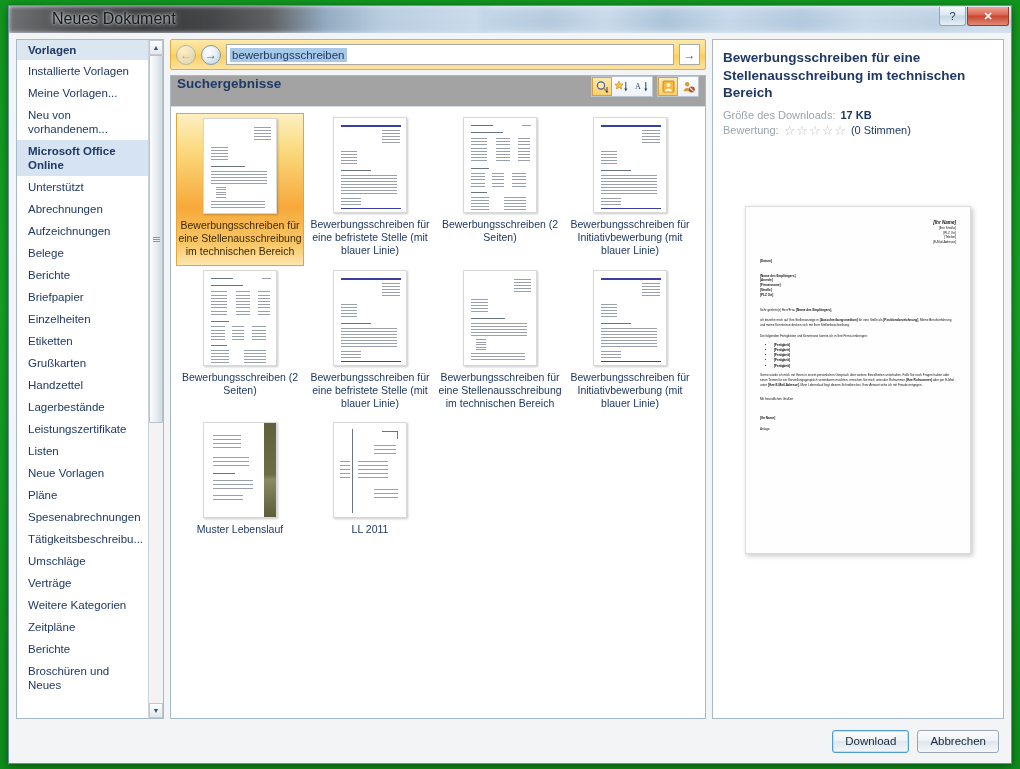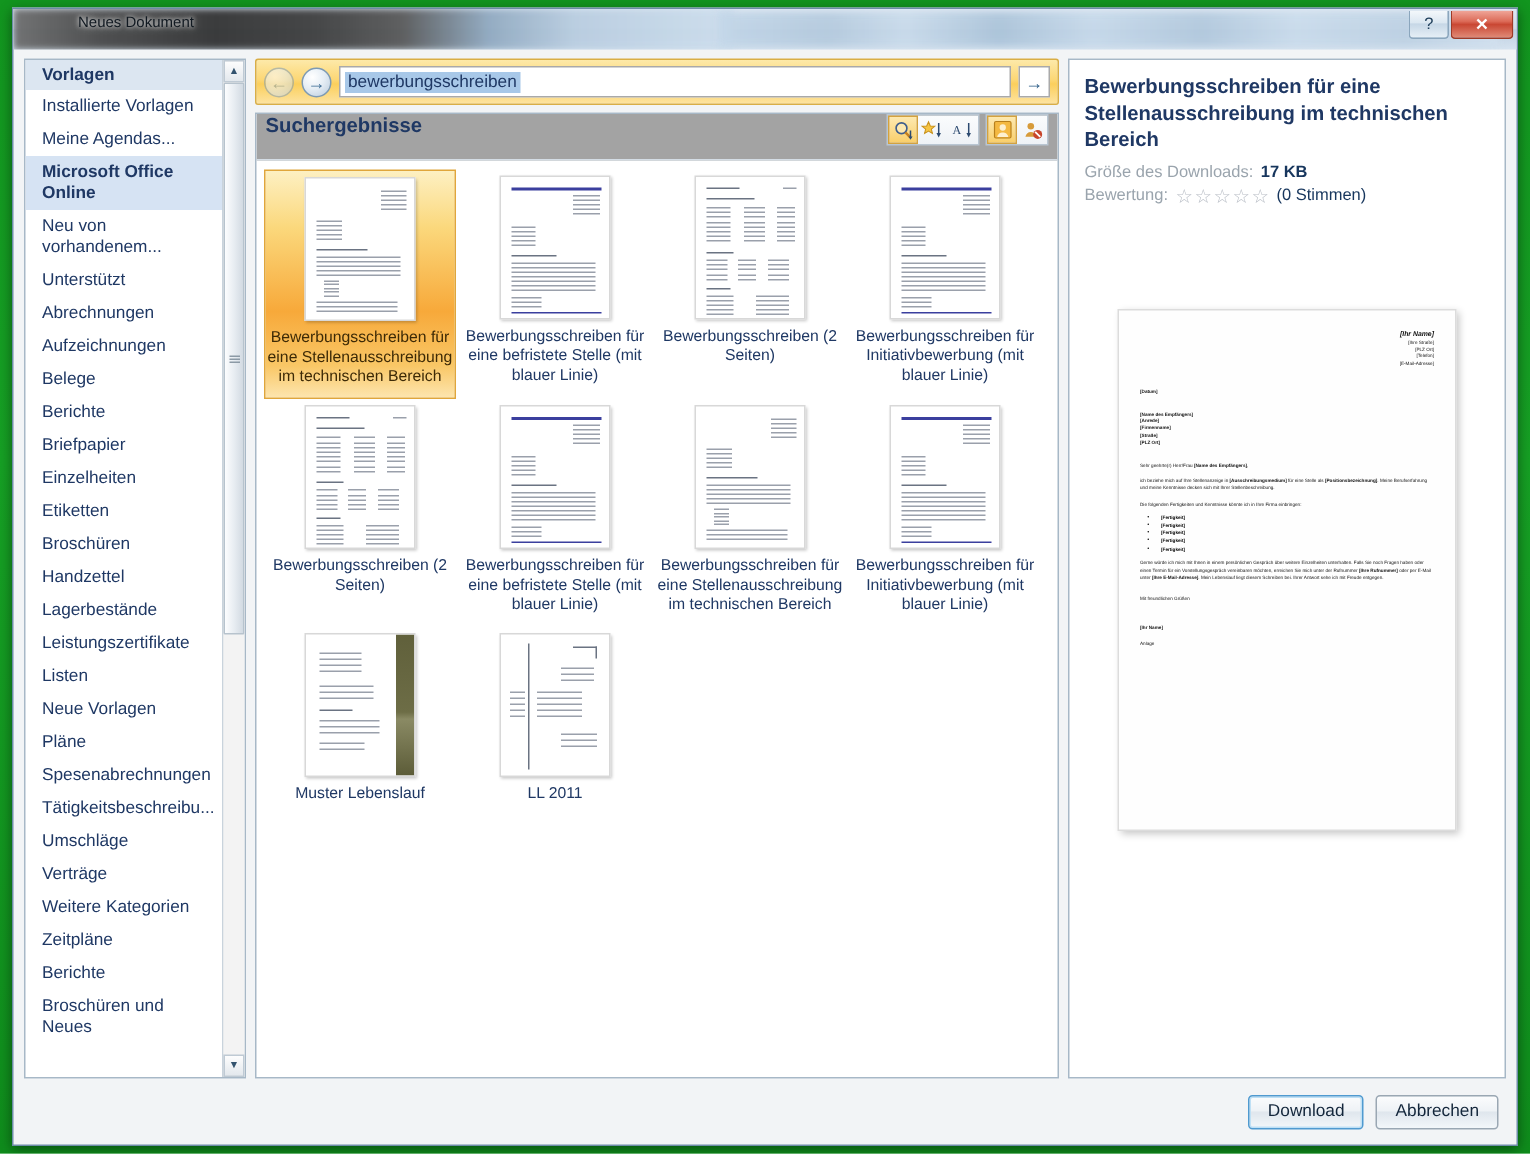--- a/index.html
+++ b/index.html
@@ -37,21 +37,21 @@
     filter:blur(2.2px);
     opacity:.92;
   }
   .tb-blur2 {
     position:absolute; top:2px; left:470px; height:23px; width:520px;
     background:linear-gradient(90deg,#c2d6e8 0%,#b3c9dd 14%,#c9dbeb 24%,#a9c2d8 36%,#c6d9ea 48%,#b0c7dc 62%,#cadcec 74%,#bdd1e3 88%,#d2e1ef 100%);
     filter:blur(2.6px); opacity:.85;
   }
   .tb-title {
     position:absolute; left:6px; top:4px; z-index:4;
-    font-size:10px; color:#101820; font-family:"Liberation Sans",sans-serif;
+    font-size:16px; color:#101820; font-family:"Liberation Sans",sans-serif;
     text-shadow:0 0 3px rgba(255,255,255,.85),0 0 6px rgba(255,255,255,.7);
     padding-left:37px;
   }
   .tb-buttons { position:absolute; right:2px; top:1px; display:flex; z-index:5; }
   .tb-btn {
     width:27px; height:19px; margin-left:1px;
     border:1px solid #8ba6bd; border-top:none;
     border-radius:0 0 3px 3px;
     background:linear-gradient(180deg,#f4f8fb 0%,#dbe7f1 45%,#c6d7e6 50%,#e6eff6 100%);
     display:flex; align-items:center; justify-content:center;
@@ -238,32 +238,32 @@
       <div class="tb-btn close">✕</div>
     </div>
   </div>
 
   <div class="wbody">
 
     <div class="sidebar">
       <div class="side-list" id="side-list">
           <div class="side-item header">Vorlagen</div>
           <div class="side-item">Installierte Vorlagen</div>
-          <div class="side-item">Meine Agendas...</div>
+          <div class="side-item">Meine Vorlagen...</div>
+          <div class="side-item">Neu von vorhandenem...</div>
           <div class="side-item active">Microsoft Office Online</div>
-          <div class="side-item">Neu von vorhandenem...</div>
           <div class="side-item">Unterstützt</div>
           <div class="side-item">Abrechnungen</div>
           <div class="side-item">Aufzeichnungen</div>
           <div class="side-item">Belege</div>
           <div class="side-item">Berichte</div>
           <div class="side-item">Briefpapier</div>
           <div class="side-item">Einzelheiten</div>
           <div class="side-item">Etiketten</div>
-          <div class="side-item">Broschüren</div>
+          <div class="side-item">Grußkarten</div>
           <div class="side-item">Handzettel</div>
           <div class="side-item">Lagerbestände</div>
           <div class="side-item">Leistungszertifikate</div>
           <div class="side-item">Listen</div>
           <div class="side-item">Neue Vorlagen</div>
           <div class="side-item">Pläne</div>
           <div class="side-item">Spesenabrechnungen</div>
           <div class="side-item">Tätigkeitsbeschreibu...</div>
           <div class="side-item">Umschläge</div>
           <div class="side-item">Verträge</div>

